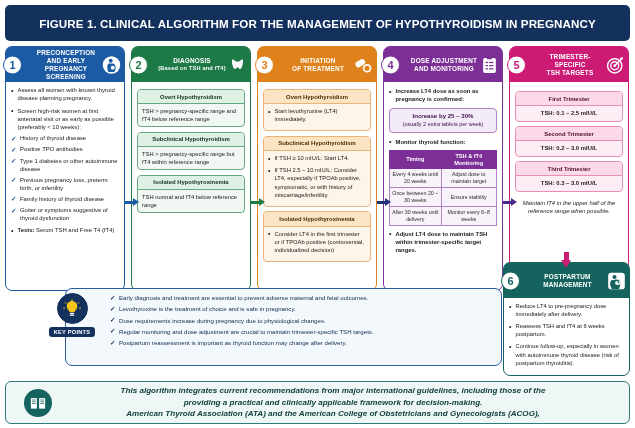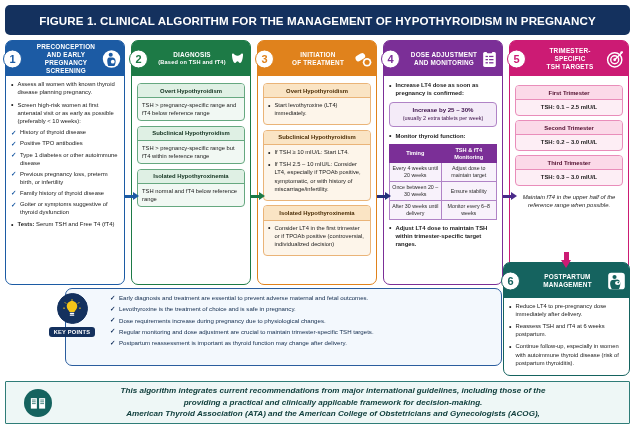--- a/index.html
+++ b/index.html
@@ -11,21 +11,21 @@
   }
   #page {
     position: relative;
     width: 635px; height: 428px;
     background: #ffffff;
     padding: 5px 5px 0 5px;
   }
 
   
   .title-banner {
-    height: 30px;
+    height: 36px;
     background: #14315e;
     border-radius: 5px;
     display: flex;
     align-items: center;
     justify-content: center;
     color: #ffffff;
     font-size: 11.6px;
     font-weight: bold;
     letter-spacing: 0.1px;
     white-space: nowrap;
@@ -325,21 +325,21 @@
   }
   .col6 .col-body { font-size: 5.8px; }
   .c6 ul.bl > li::before { color: #1a1a1a; }
 
   
   .footer {
     position: absolute;
     left: 5px; top: 381px;
     width: 625px; height: 43px;
     border: 1.3px solid #2f7d78;
-    border-radius: 1px;
+    border-radius: 6px;
     background: #eef7f6;
     display: flex;
     align-items: center;
     padding: 3px 8px 3px 6px;
   }
   .footer-icon {
     flex: 0 0 auto;
     width: 28px; height: 28px;
     border-radius: 50%;
     background: #15635f;

